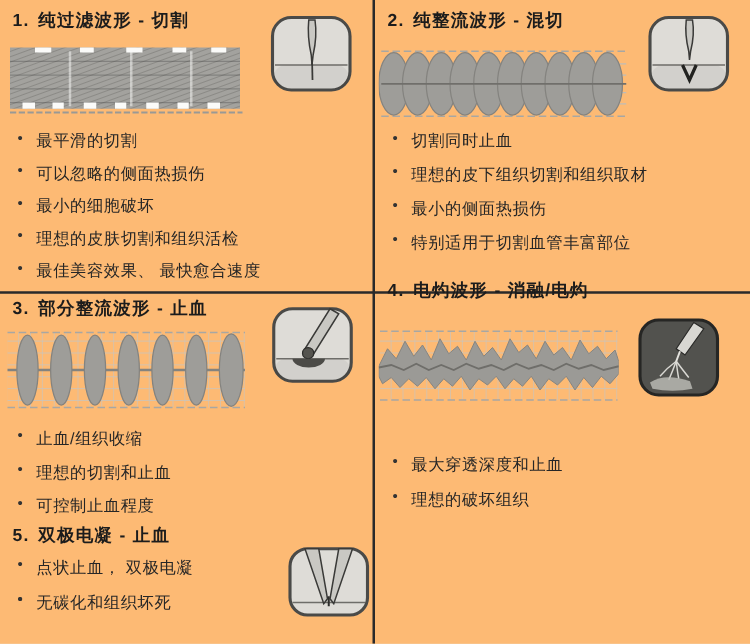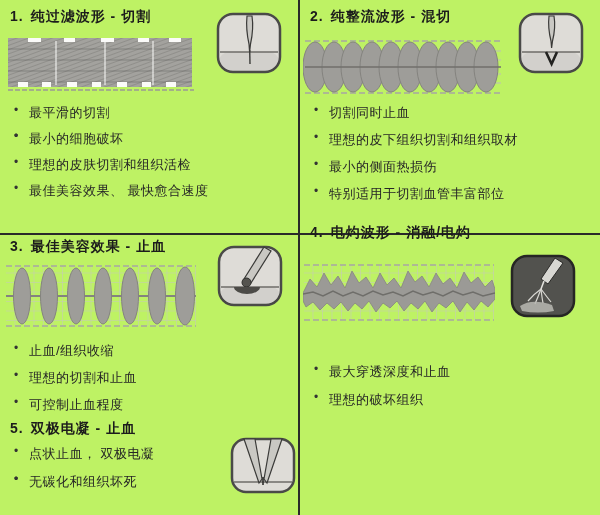--- a/index.html
+++ b/index.html
@@ -3,21 +3,21 @@
 <meta charset="utf-8">
 <style>
   html,body{margin:0;padding:0;}
   body{
     font-family:"Liberation Sans","DejaVu Sans",sans-serif;
     background:#e8e8e6;
   }
   #page{
     position:relative;
     width:600px;height:515px;
-    background:#bef264;
+    background:#fdba74;
     overflow:hidden;
     color:#232323;
   }
   .divider-v{
     position:absolute;left:298px;top:0;width:2px;height:515px;
     background:#2a2a2a;
   }
   .divider-h{
     position:absolute;left:0;top:233px;width:600px;height:2px;
     background:#2a2a2a;
@@ -89,21 +89,21 @@
       <rect x="160" y="49" width="10" height="5"></rect>
       <rect x="49" y="8" width="2" height="44" opacity="0.5"></rect>
         <rect x="98" y="8" width="2" height="44" opacity="0.5"></rect>
       <rect x="146" y="8" width="2" height="44" opacity="0.5"></rect>
     </g>
     <line x1="2" y1="57" x2="188" y2="57" stroke="#9a9995" stroke-width="1.5" stroke-dasharray="5 2"></line>
   </svg>
 
   <ul class="bullets" style="left:12px;top:104px;">
     <li style="margin-bottom:8px;"><span class="dot">•</span><span>最平滑的切割</span></li>
-    <li style="margin-bottom:8px;"><span class="dot">•</span></li>
+    <li style="margin-bottom:8px;"><span class="dot">•</span><span>可以忽略的侧面热损伤</span></li>
     <li style="margin-bottom:8px;"><span class="dot">•</span><span>最小的细胞破坏</span></li>
     <li style="margin-bottom:8px;"><span class="dot">•</span><span>理想的皮肤切割和组织活检</span></li>
     <li><span class="dot">•</span><span>最佳美容效果、 最快愈合速度</span></li>
   </ul>
 
   <svg class="icon" style="left:216px;top:12px;" width="66" height="62" viewBox="0 0 66 62">
     <rect x="2" y="2" width="62" height="58" rx="15" fill="#dedcd7" stroke="#4a4a48" stroke-width="2.5"></rect>
     <rect x="3" y="40" width="60" height="19" rx="10" fill="rgba(0,0,0,0.05)"></rect>
     <line x1="4" y1="40" x2="62" y2="40" stroke="#6e6d69" stroke-width="1.3"></line>
     <path d="M31,4 C30,14 31,23 33,32 L33.6,40 L34.5,32 C36.5,23 37.5,14 36,4 Z" fill="#c9c8c3" stroke="#3a3a38" stroke-width="1.2"></path>
@@ -147,21 +147,21 @@
 
   <svg class="icon" style="left:518px;top:12px;" width="66" height="62" viewBox="0 0 66 62">
     <rect x="2" y="2" width="62" height="58" rx="15" fill="#dedcd7" stroke="#4a4a48" stroke-width="2.5"></rect>
     <rect x="3" y="40" width="60" height="19" rx="10" fill="rgba(0,0,0,0.05)"></rect>
     <line x1="4" y1="40" x2="62" y2="40" stroke="#6e6d69" stroke-width="1.3"></line>
     <path d="M31,4 C30,13 31,21 33,29 L33.6,36 L34.5,29 C36.5,21 37.5,13 36,4 Z" fill="#c9c8c3" stroke="#3a3a38" stroke-width="1.2"></path>
     <polyline points="28,40 33.6,52 39,40" fill="none" stroke="#222220" stroke-width="2.6"></polyline>
   </svg>
 
   <div class="sec-header" style="left:10px;top:238px;">
-    <span class="num">3.</span><span>最佳美容效果  -  止血</span>
+    <span class="num">3.</span><span>部分整流波形  -  止血</span>
   </div>
 
   <svg class="wave" style="left:5px;top:263px;" width="192" height="66" viewBox="0 0 192 66">
     <defs>
       <pattern id="grid3" width="9.5" height="9.5" patternUnits="userSpaceOnUse">
         <path d="M9.5,0 L0,0 0,9.5" fill="none" stroke="#c6c5c1" stroke-width="1"></path>
       </pattern>
     </defs>
     <rect x="1" y="3" width="190" height="60" fill="url(#grid3)"></rect>
     <line x1="1" y1="3" x2="191" y2="3" stroke="#a8a7a3" stroke-width="1.3" stroke-dasharray="6 3"></line>

